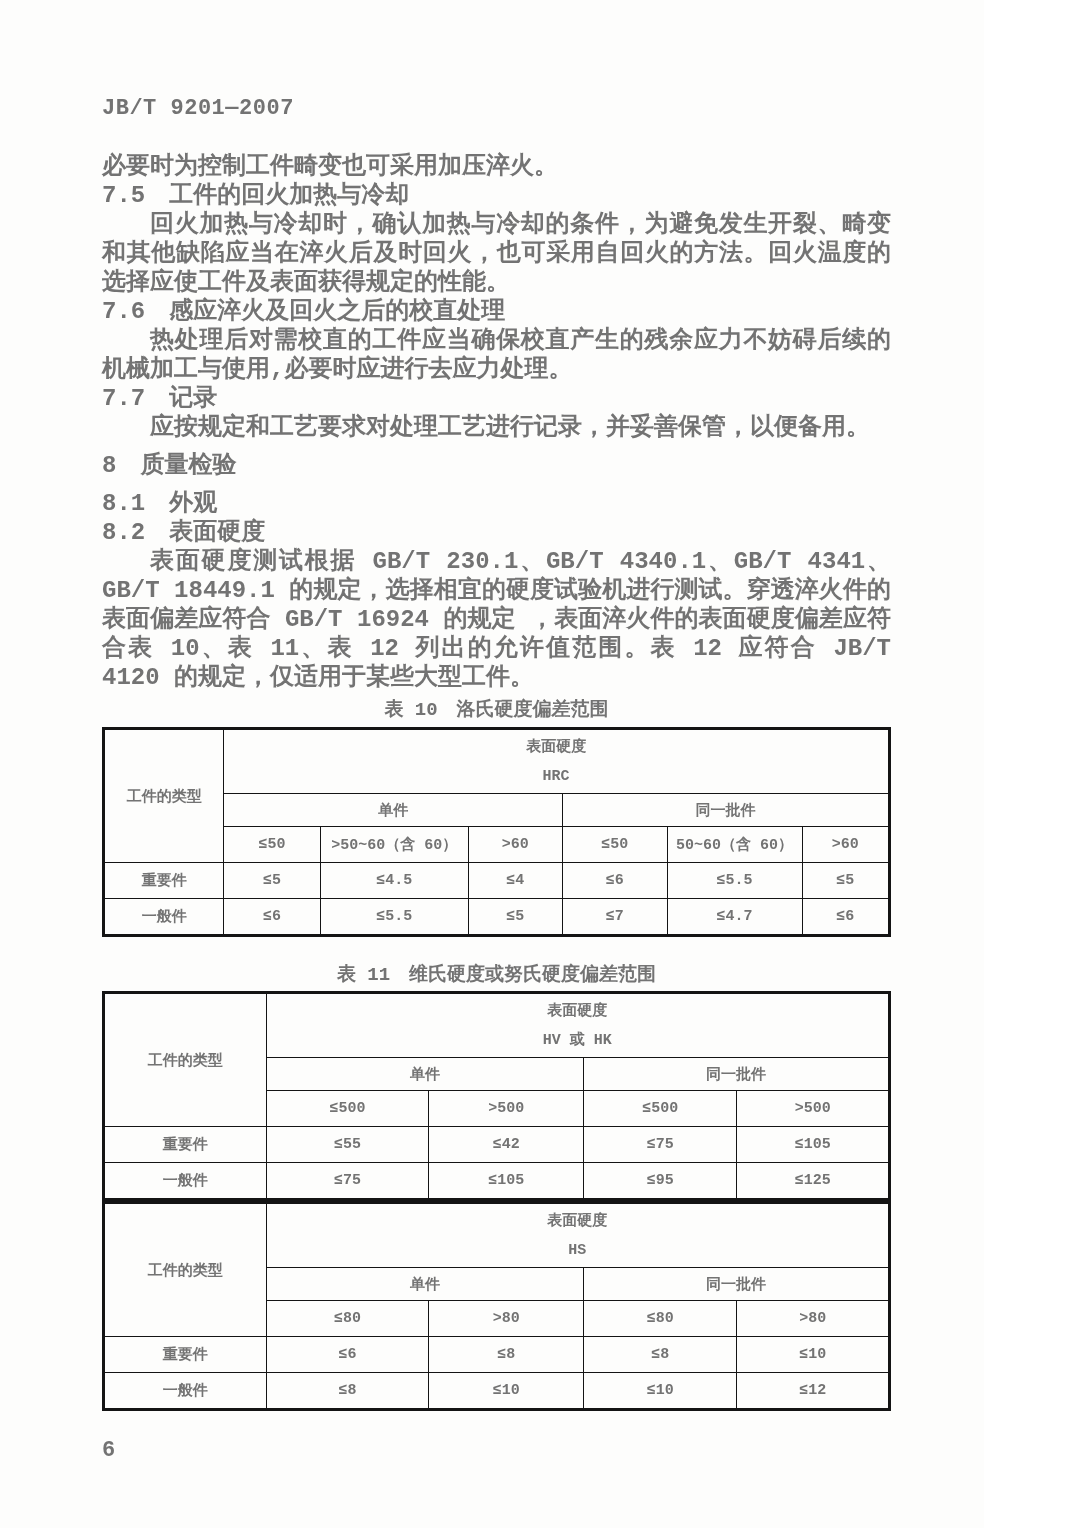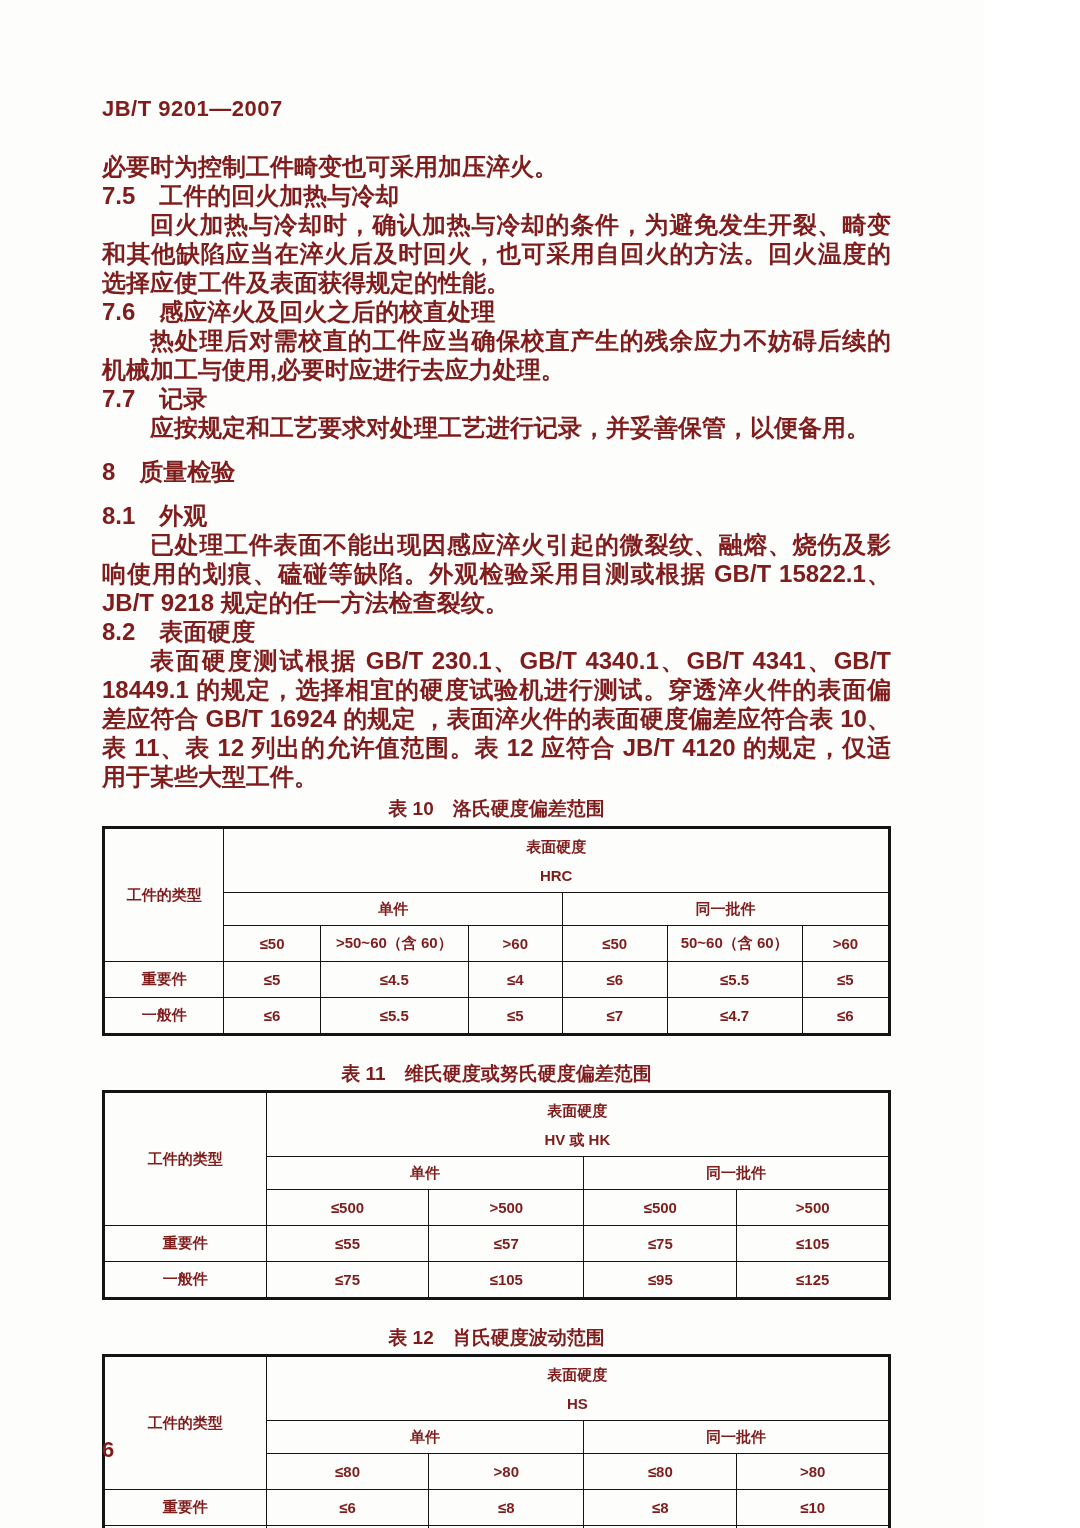--- a/index.html
+++ b/index.html
@@ -1,22 +1,22 @@
 <!DOCTYPE html>
 <html><head>
 <meta charset="utf-8">
 <style>
   html, body { margin: 0; padding: 0; background: #ffffff; }
   .page {
     position: relative;
     width: 984px;
     height: 1528px;
     background: #fdfdfc;
-    color: #7f1d1d;
-    font-family: Liberation Sans, sans-serif;
+    color: #737373;
+    font-family: Liberation Mono, monospace;
     overflow: hidden;
   }
   .content { padding: 96px 93px 0 102px; }
 
   .std-header {
     font-size: 22px;
     line-height: 26px;
     font-weight: bold;
     letter-spacing: 0.5px;
     margin-bottom: 30px;
@@ -24,21 +24,21 @@
 
   .body-line, .heading {
     margin: 0;
     font-size: 24px;
     line-height: 29px;
     font-weight: bold;
     text-align: justify;
   }
   .heading { text-align: left; }
   .indent { text-indent: 2em; }
-  .chapter { margin: 15px 0; }
+  .chapter { margin: 9px 0; }
 
   .tbl-caption {
     margin: 6px 0 5px;
     text-align: center;
     font-size: 19px;
     line-height: 24px;
     font-weight: bold;
   }
   .tbl-caption.gap { margin-top: 26px; margin-bottom: 4px; }
 
@@ -85,21 +85,20 @@
 
     <p class="heading">7.6　感应淬火及回火之后的校直处理</p>
     <p class="body-line indent">热处理后对需校直的工件应当确保校直产生的残余应力不妨碍后续的机械加工与使用,必要时应进行去应力处理。</p>
 
     <p class="heading">7.7　记录</p>
     <p class="body-line indent">应按规定和工艺要求对处理工艺进行记录，并妥善保管，以便备用。</p>
 
     <p class="heading chapter">8　质量检验</p>
 
     <p class="heading">8.1　外观</p>
-    <p class="body-line indent">已处理工件表面不能出现因感应淬火引起的微裂纹、融熔、烧伤及影响使用的划痕、磕碰等缺陷。外观检验采用目测或根据 GB/T 15822.1、JB/T 9218 规定的任一方法检查裂纹。</p>
 
     <p class="heading">8.2　表面硬度</p>
     <p class="body-line indent">表面硬度测试根据 GB/T 230.1、GB/T 4340.1、GB/T 4341、GB/T 18449.1 的规定，选择相宜的硬度试验机进行测试。穿透淬火件的表面偏差应符合 GB/T 16924 的规定 ，表面淬火件的表面硬度偏差应符合表 10、表 11、表 12 列出的允许值范围。表 12 应符合 JB/T 4120 的规定，仅适用于某些大型工件。</p>
 
     <div class="tbl-caption">表 10　洛氏硬度偏差范围</div>
     <table class="tbl">
       <colgroup>
         <col style="width:15.3%">
           <col style="width:12.3%">
           <col style="width:18.8%">
@@ -172,35 +171,34 @@
         </tr>
         <tr class="r-thresh">
           <td>≤500</td>
           <td>&gt;500</td>
           <td>≤500</td>
           <td>&gt;500</td>
         </tr>
         <tr class="r-data">
           <td>重要件</td>
           <td>≤55</td>
-          <td>≤57</td>
+          <td>≤42</td>
           <td>≤75</td>
           <td>≤105</td>
         </tr>
         <tr class="r-data">
           <td>一般件</td>
           <td>≤75</td>
           <td>≤105</td>
           <td>≤95</td>
           <td>≤125</td>
         </tr>
       </tbody>
     </table>
 
-    <div class="tbl-caption gap">表 12　肖氏硬度波动范围</div>
     <table class="tbl">
       <colgroup>
         <col style="width:20.7%">
           <col style="width:20.7%">
           <col style="width:19.7%">
         <col style="width:19.5%">
           <col style="width:19.4%">
       </colgroup>
       <tbody>
         <tr class="r-group">

